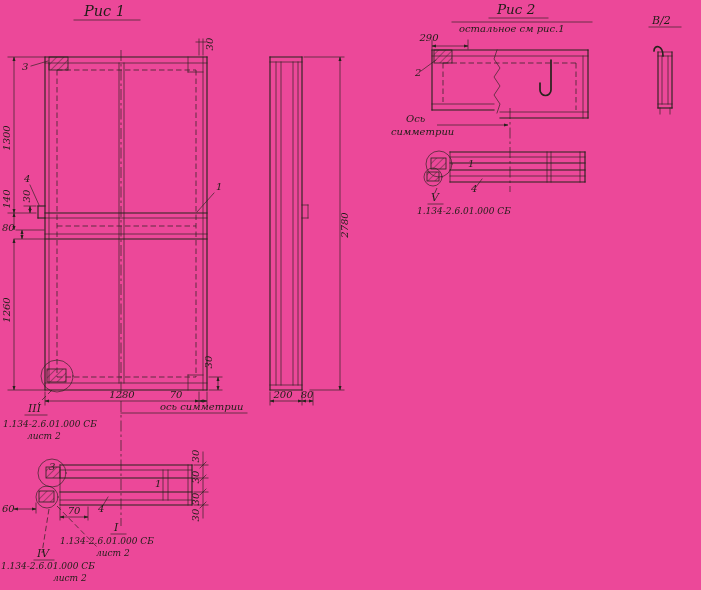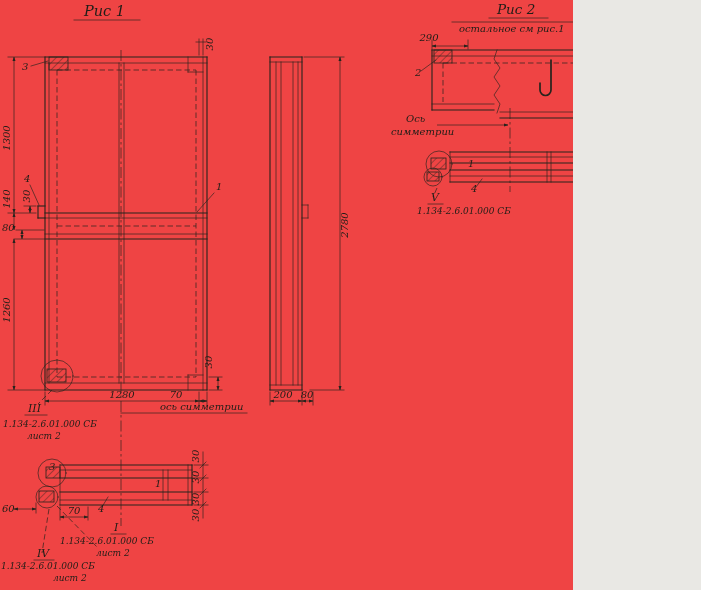--- a/index.html
+++ b/index.html
@@ -1,16 +1,16 @@
 <!DOCTYPE html>
 <html><head>
 <meta charset="utf-8">
 <style>
   html,body{margin:0;padding:0;background:#e9e8e4;}
-  #stage{position:relative;width:573px;height:590px;background:#ef4444;overflow:hidden;}
+  #stage{position:relative;width:701px;height:590px;background:#ec4899;overflow:hidden;}
   #stage svg{position:absolute;left:0;top:0;}
   .s{stroke:#26241d;stroke-width:1.1;fill:none;stroke-linecap:square;}
   .t{stroke:#26241d;stroke-width:0.65;fill:none;stroke-linecap:square;}
   .d{stroke:#26241d;stroke-width:0.7;fill:none;stroke-dasharray:5.5 3;}
   .a{stroke:#26241d;stroke-width:0.65;fill:none;stroke-dasharray:11 3 2.5 3;}
   .dim{stroke:#26241d;stroke-width:0.65;fill:none;marker-start:url(#arw);marker-end:url(#arw);}
   .ld{stroke:#26241d;stroke-width:0.65;fill:none;marker-end:url(#arw);}
   .h{fill:url(#hatch);stroke:#26241d;stroke-width:0.8;}
   .lp{stroke:#26241d;stroke-width:1.7;fill:none;stroke-linecap:round;}
   text{font-family:"DejaVu Serif",serif;font-style:italic;fill:#201e18;font-size:11px;}

